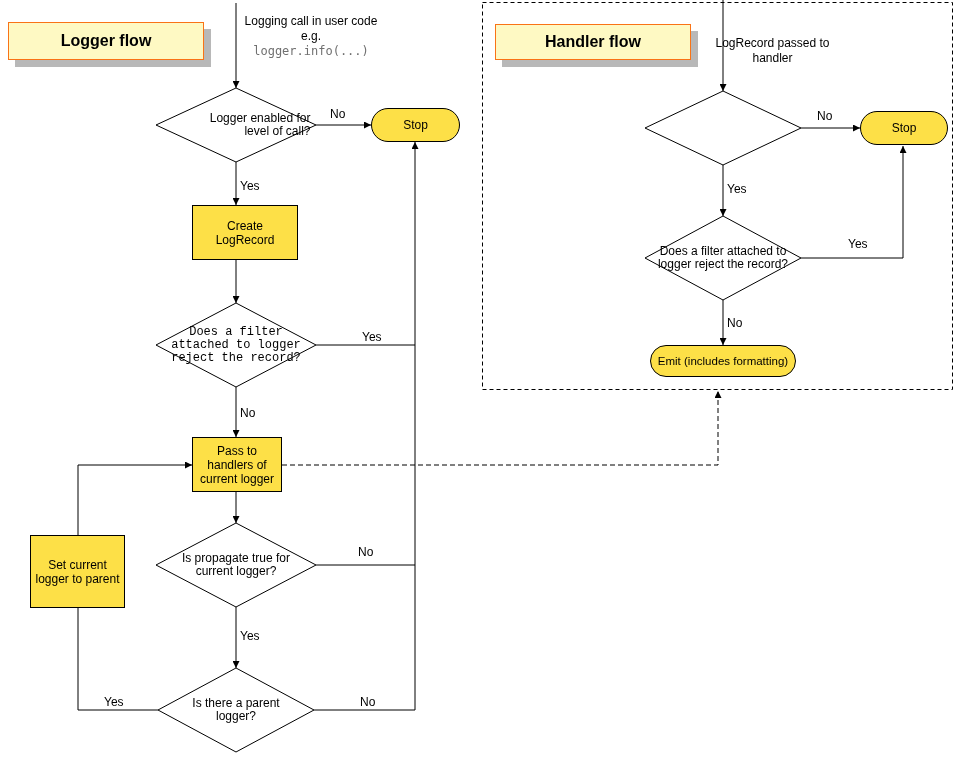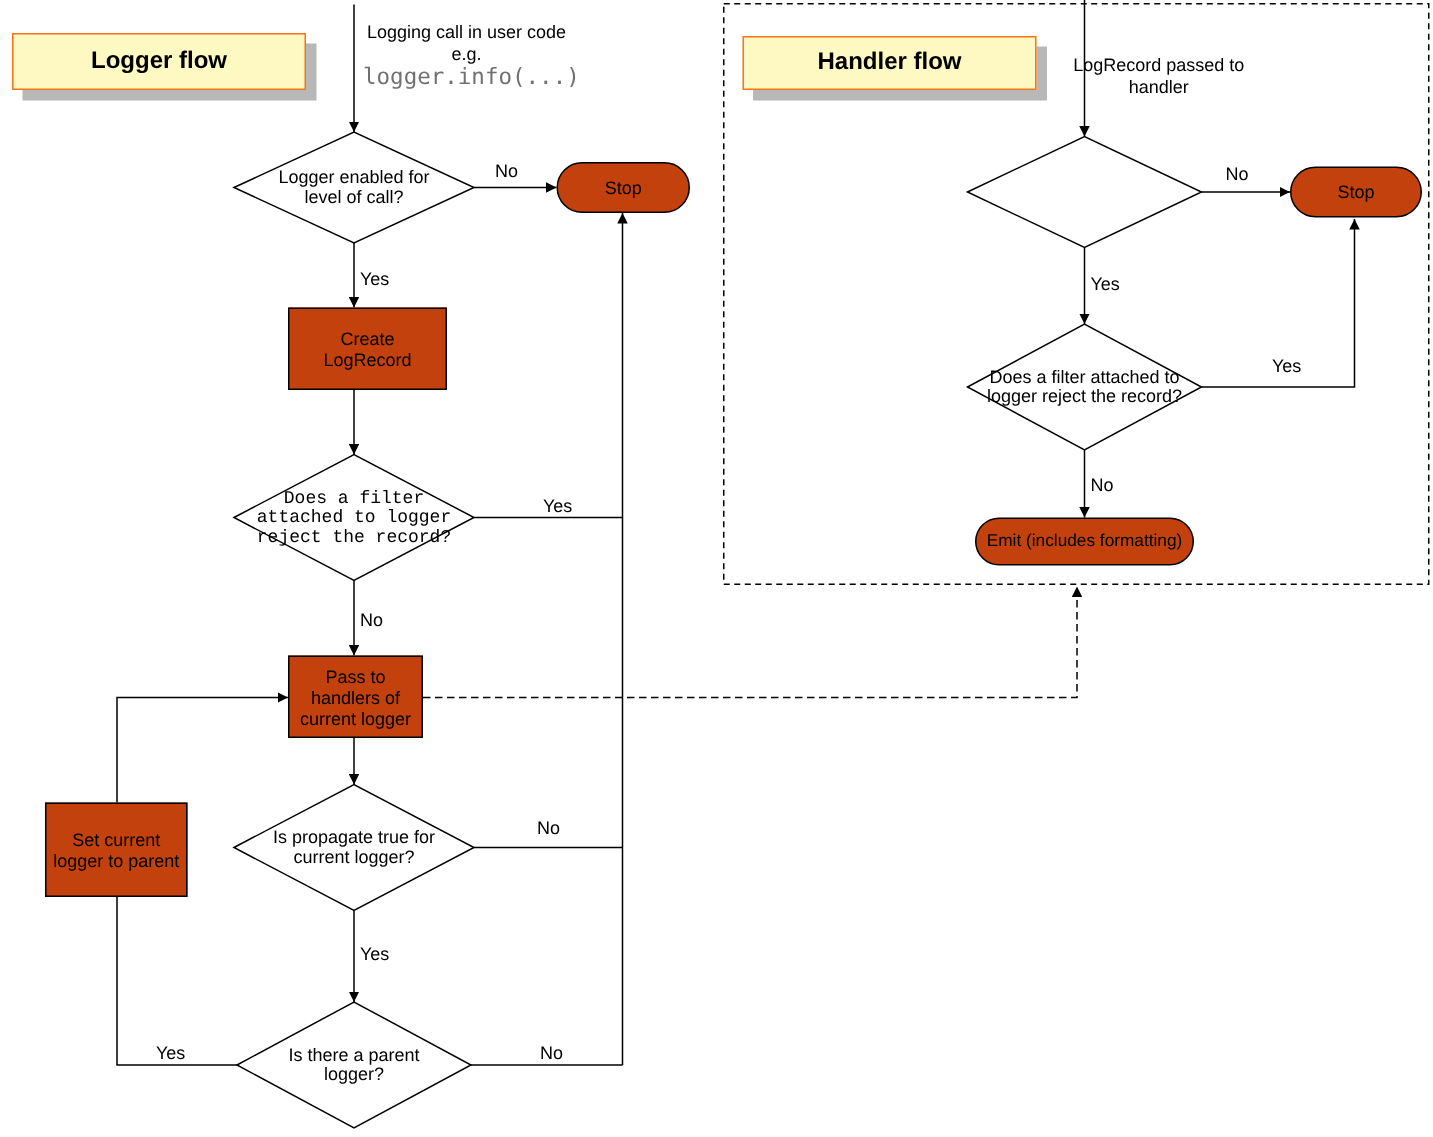--- a/index.html
+++ b/index.html
@@ -7,21 +7,21 @@
     position:relative; width:955px; height:758px;
     font-family:"Liberation Sans", sans-serif; color:#000;
     overflow:hidden;
   }
   #wires { position:absolute; left:0; top:0; z-index:1; }
   .overlay { position:absolute; left:0; top:0; width:955px; height:758px; z-index:2; pointer-events:none; }
 
   .node {
     position:absolute; box-sizing:border-box;
     display:flex; align-items:center; justify-content:center; text-align:center;
-    background:#c2410c; border:1px solid #000;
+    background:#fde047; border:1px solid #000;
     font-size:12px; line-height:14px;
   }
   .rounded { border-radius:17px; }
   .emit-node { border-radius:16px; font-size:11.5px; white-space:nowrap; }
 
   .diamond-label {
     position:absolute; display:flex; align-items:center; justify-content:center;
     text-align:center; font-size:12px; line-height:13px;
   }
   .edge-label { position:absolute; font-size:12px; line-height:14px; }
@@ -29,21 +29,21 @@
   .note {
     position:absolute; box-sizing:border-box;
     background:#fef9c3; border:1px solid #f97316;
     box-shadow:7px 7px 0 #b8b8b8;
     display:flex; align-items:center; justify-content:center;
     font-size:16px; font-weight:bold;
   }
 
   .starttext { position:absolute; text-align:center; font-size:12px; line-height:15px; }
   .starttext .line { display:block; }
-  .code { font-family:"DejaVu Sans Mono", monospace; color:#707070; font-size:15px; }
+  .code { font-family:"DejaVu Sans Mono", monospace; color:#707070; font-size:12px; }
 </style>
 </head>
 <body>
 
 <div id="canvas">
 
   <svg id="wires" width="955" height="758" viewBox="0 0 955 758">
     <defs>
       <marker id="arrow" viewBox="0 0 10 10" refX="10" refY="5" markerWidth="7" markerHeight="7" orient="auto-start-reverse">
         <path d="M0,0 L10,5 L0,10 z" fill="#000"></path>
@@ -92,21 +92,21 @@
 
     <div class="starttext" style="left:242px; top:14px; width:138px;">
       <span class="line">Logging call in user code</span>
       <span class="line">e.g.</span>
       <span class="line code">logger.info(...)</span>
     </div>
     <div class="starttext" style="left:705px; top:36px; width:135px;">
       <span class="line">LogRecord passed to handler</span>
     </div>
 
-    <div class="diamond-label" style="left:156px; top:88px; width:160px; height:74px;">
+    <div class="diamond-label" style="left:168px; top:88px; width:160px; height:74px;text-align:right;">
       <span style="width:125px;">Logger enabled for level of call?</span>
     </div>
     <div class="diamond-label" style="left:156px; top:303px; width:160px; height:84px;font-family:Liberation Mono, monospace;">
       <span style="width:132px;">Does a filter attached to logger reject the record?</span>
     </div>
     <div class="diamond-label" style="left:156px; top:523px; width:160px; height:84px;">
       <span style="width:125px;">Is propagate true for current logger?</span>
     </div>
     <div class="diamond-label" style="left:158px; top:668px; width:156px; height:84px;">
       <span style="width:110px;">Is there a parent logger?</span>
@@ -117,21 +117,21 @@
 
     <div class="node rounded" style="left:371px; top:108px; width:89px; height:34px;">
       <span>Stop</span>
     </div>
     <div class="node" style="left:192px; top:205px; width:106px; height:55px;">
       <span style="width:80px;">Create LogRecord</span>
     </div>
     <div class="node" style="left:192px; top:437px; width:90px; height:55px;">
       <span style="width:82px;">Pass to handlers of current logger</span>
     </div>
-    <div class="node" style="left:30px; top:535px; width:95px; height:63px;">
+    <div class="node" style="left:30px; top:535px; width:95px; height:73px;">
       <span style="width:90px;">Set current logger to parent</span>
     </div>
     <div class="node rounded" style="left:860px; top:111px; width:88px; height:34px;">
       <span>Stop</span>
     </div>
     <div class="node emit-node" style="left:650px; top:345px; width:146px; height:32px;">
       <span>Emit (includes formatting)</span>
     </div>
 
     <span class="edge-label" style="left:330px; top:107px;">No</span>

